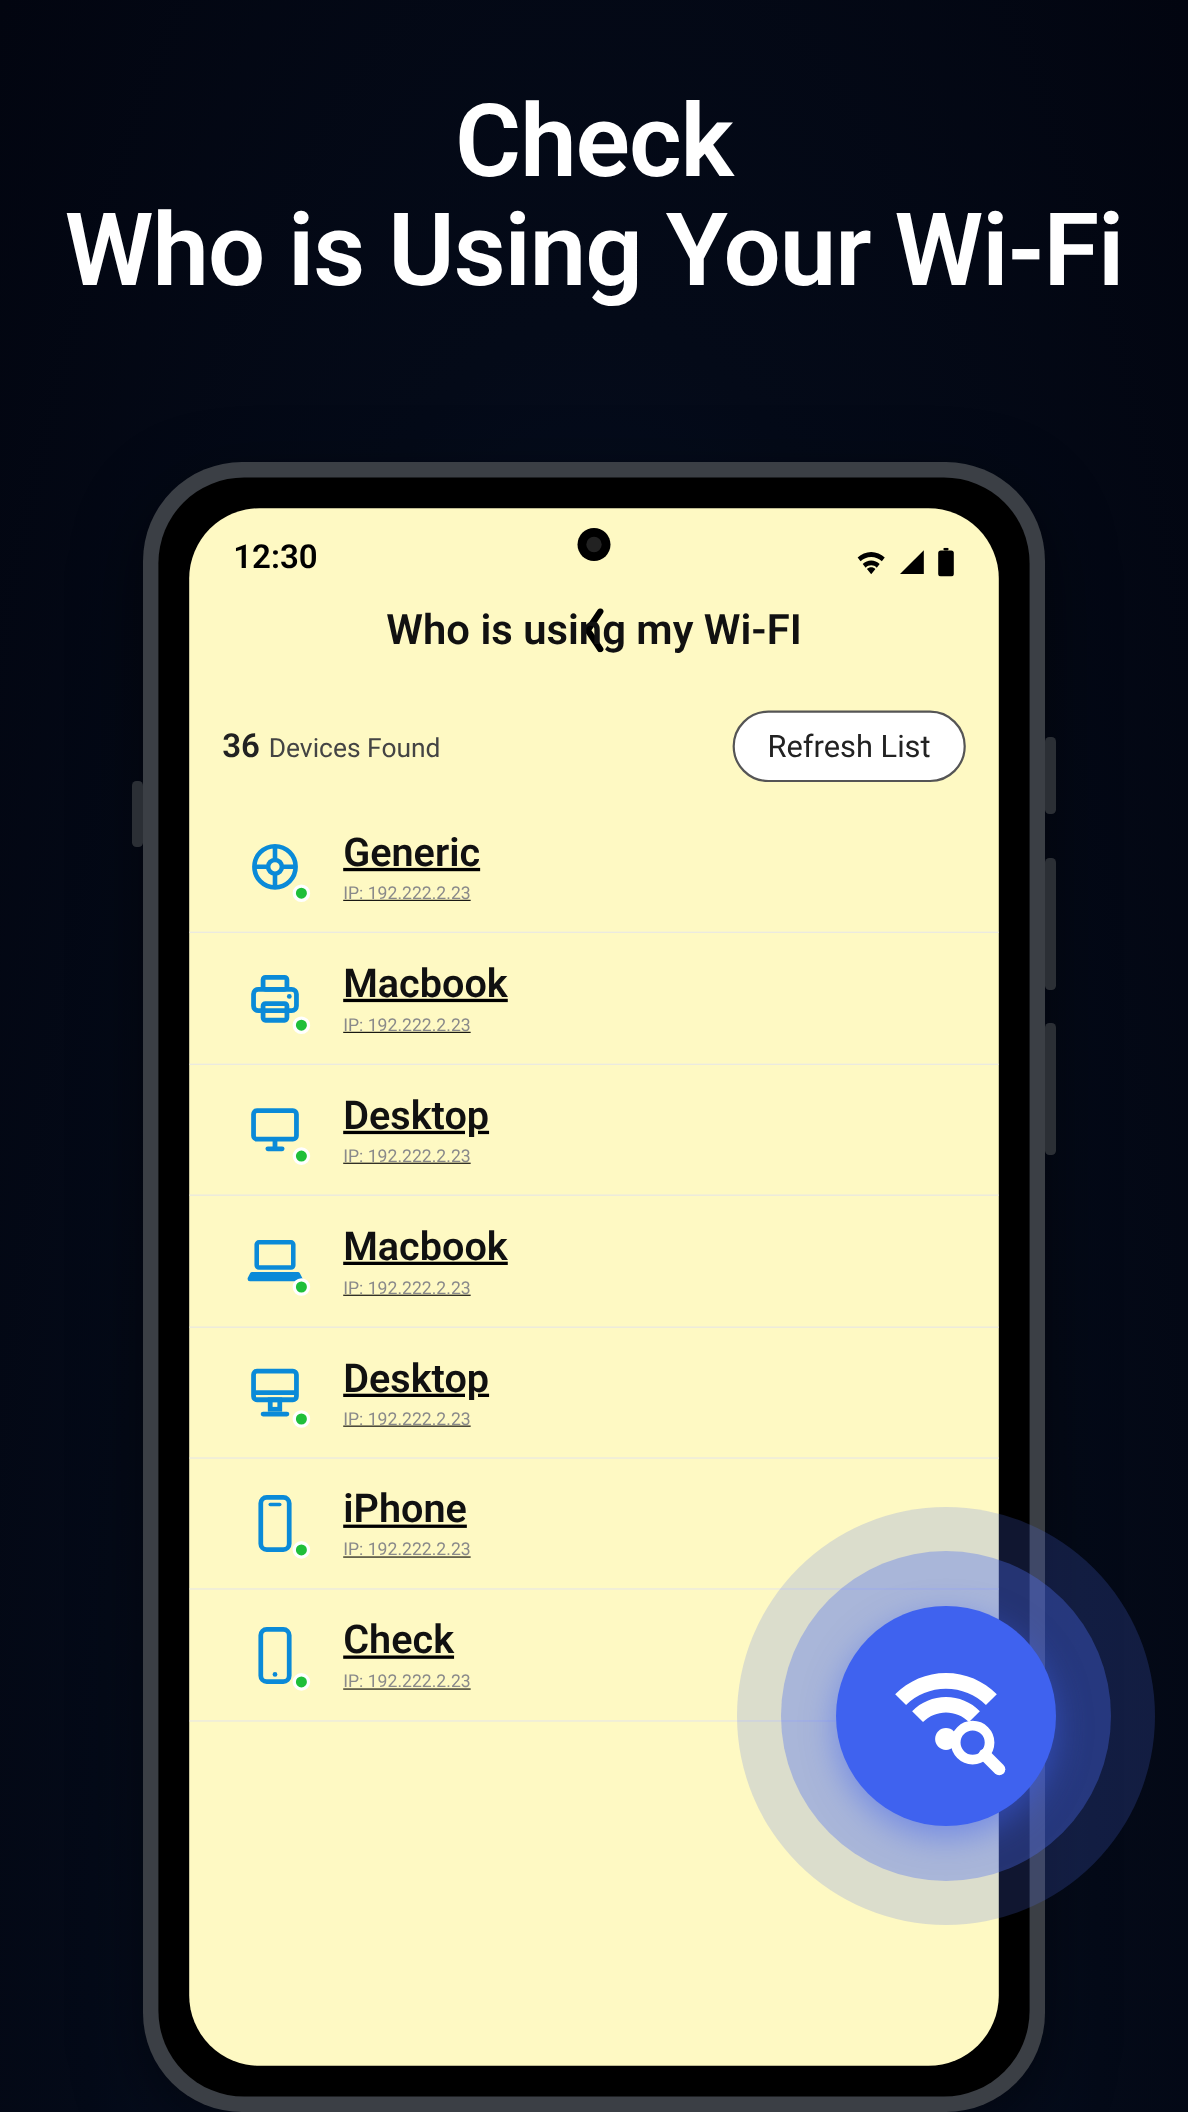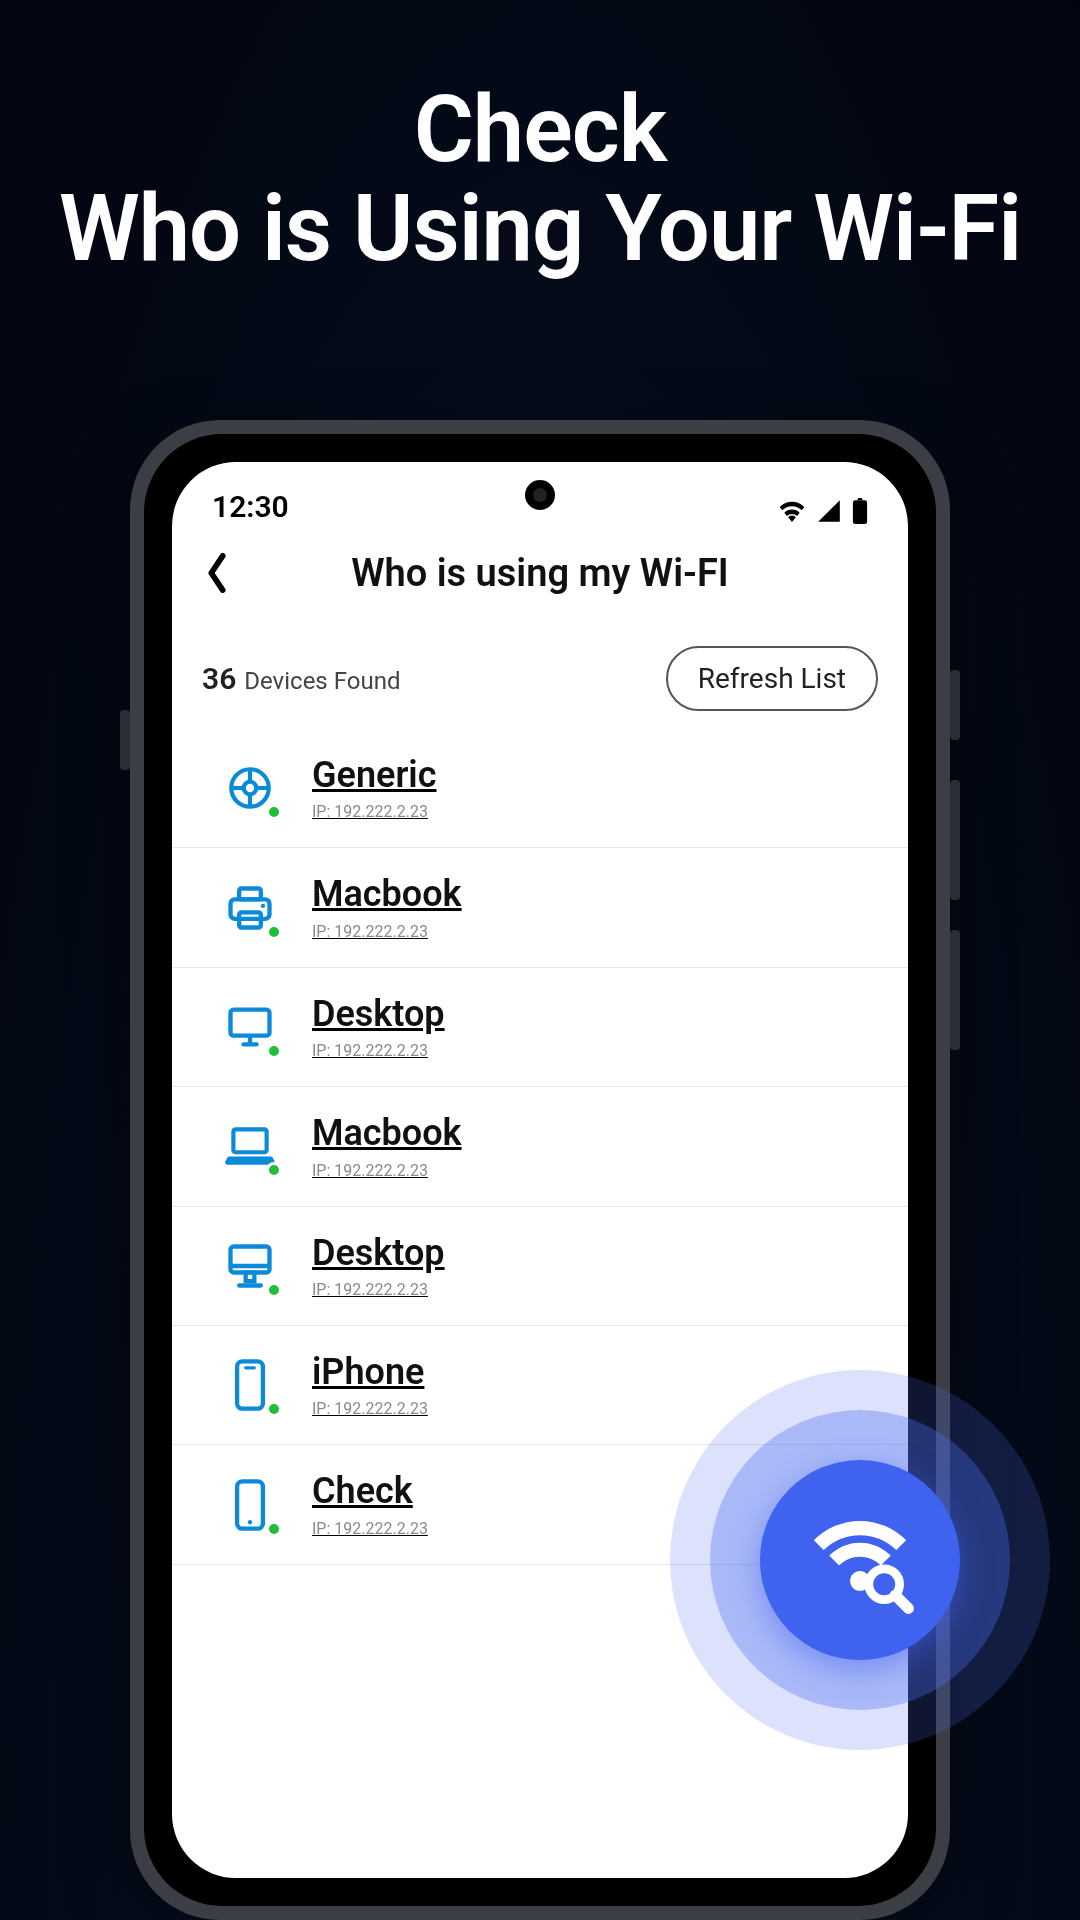--- a/index.html
+++ b/index.html
@@ -37,21 +37,21 @@
   }
   .phone-bezel {
     position: absolute;
     inset: 14px;
     background: #000;
     border-radius: 78px;
   }
   .phone-screen {
     position: absolute;
     inset: 28px;
-    background: #ffffff;
+    background: #fef9c3;
     border-radius: 64px;
     overflow: hidden;
   }
 
   
   .side-btn {
     position: absolute;
     right: -10px;
     width: 10px;
     background: #2b2f35;
@@ -110,20 +110,21 @@
   }
   .wifi-svg, .cell-svg, .batt-svg { display:block; }
 
   
   .app-bar {
     height: 90px;
     display: flex;
     align-items: center;
     padding: 0 20px;
     position: relative;
+    justify-content: center;
   }
   .back-btn {
     width: 50px; height: 50px;
     display:flex; align-items:center; justify-content:center;
   }
   .app-title {
     position: absolute;
     left: 0; right: 0;
     text-align: center;
     font-size: 38px;

